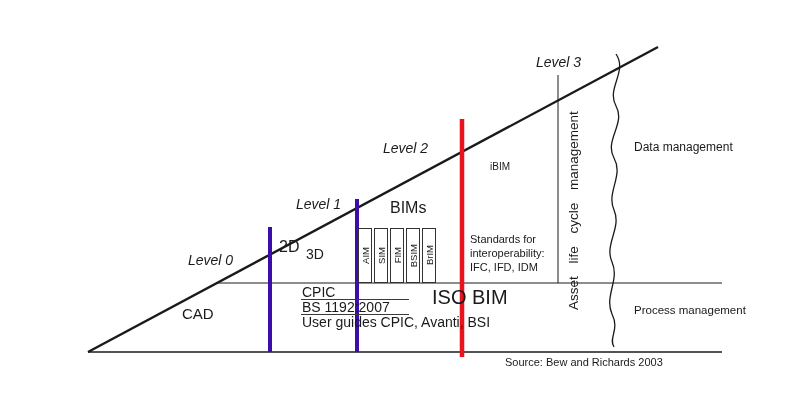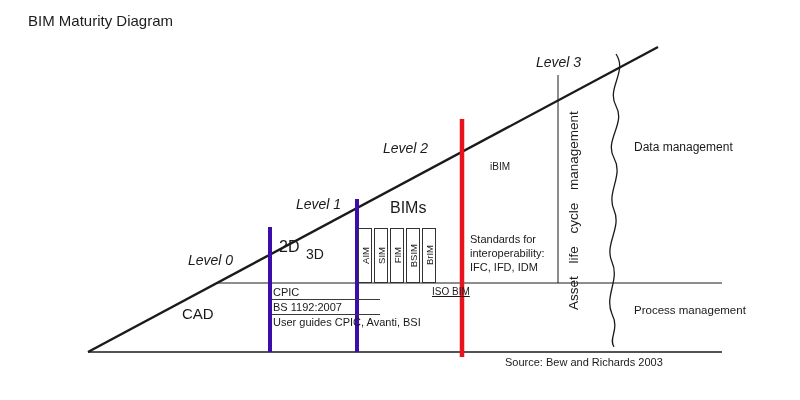--- a/index.html
+++ b/index.html
@@ -9,31 +9,31 @@
   }
   .stage svg{position:absolute;left:0;top:0;}
   .txt{position:absolute;white-space:nowrap;}
   .title{position:absolute;left:28px;top:12px;font-size:15px;color:#1c1c1c;}
   .lvl{position:absolute;font-style:italic;font-size:14px;white-space:nowrap;}
   .stage-cad{left:182px;top:305px;font-size:15px;}
   .stage-2d{left:279px;top:238px;font-size:16px;}
   .stage-3d{left:306px;top:246px;font-size:14px;}
   .stage-bims{left:390px;top:199px;font-size:16px;}
   .stage-ibim{left:490px;top:161px;font-size:10px;}
-  .stage-isobim{left:432px;top:286px;font-size:10px;text-decoration:underline;}
+  .stage-isobim{left:432px;top:286px;font-size:20px;}
   .boxes{position:absolute;left:358px;top:228px;height:55px;display:flex;gap:2px;}
   .mbox{
     width:14px;height:55px;border:1px solid #333;box-sizing:border-box;
     display:flex;align-items:center;justify-content:center;
     font-size:9.5px;background:#fff;
   }
   .vtext{writing-mode:vertical-rl;transform:rotate(180deg);}
   .standards{position:absolute;left:470px;top:205px;font-size:11px;line-height:14px;margin-top:27px;}
   .standards span{display:block;}
-  .guides{position:absolute;left:272px;top:285px;width:108px;font-size:11px;line-height:12px;}
+  .guides{position:absolute;left:272px;top:285px;width:108px;font-size:14px;line-height:12px;padding-left:29px;}
   .guide-row{border-bottom:1px solid #3a3a3a;padding:1px 0 1px 1px;white-space:nowrap;}
   .guide-row.last{border-bottom:none;text-align:right;}
   .axis-label{
     position:absolute;left:566px;top:72px;height:278px;width:20px;
     writing-mode:vertical-rl;transform:rotate(180deg);
     font-size:13.5px;text-align:center;word-spacing:9px;
   }
   .right-top{left:634px;top:140px;font-size:12px;}
   .right-bottom{left:634px;top:304px;font-size:11.5px;}
   .source{left:505px;top:356px;font-size:11px;}
@@ -61,21 +61,20 @@
 
     <path d="M 616 54
              C 628 72, 606 88, 616 106
              C 626 124, 604 140, 614 158
              C 624 176, 606 192, 614 210
              C 622 228, 604 244, 612 262
              C 620 280, 604 296, 612 314
              C 620 330, 608 338, 614 347" fill="none" stroke-width="1.3" stroke="#1a1a1a"></path>
   </svg>
 
-  <div class="title">BIM Maturity Diagram</div>
 
   <div class="lvl" style="left:188px;top:252px">Level 0</div>
   <div class="lvl" style="left:296px;top:196px">Level 1</div>
   <div class="lvl" style="left:383px;top:140px">Level 2</div>
   <div class="lvl" style="left:536px;top:54px">Level 3</div>
 
   <div class="txt stage-cad">CAD</div>
   <div class="txt stage-2d">2D</div>
   <div class="txt stage-3d">3D</div>
   <div class="txt stage-bims">BIMs</div>

